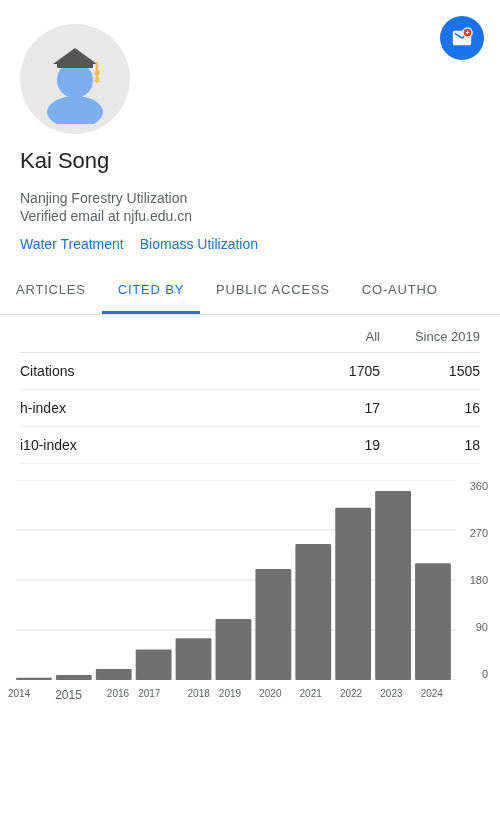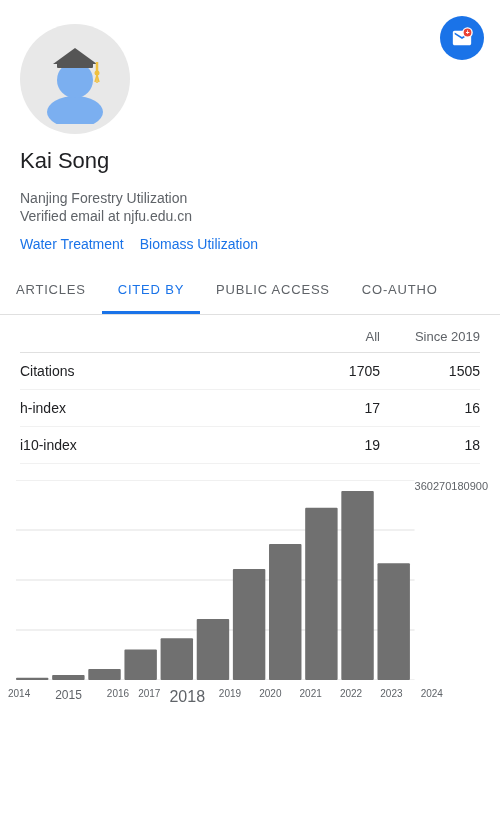--- a/index.html
+++ b/index.html
@@ -139,21 +139,21 @@
     }
 
     
     .chart-section {
       padding: 16px 8px 0 8px;
       position: relative;
     }
 
     .chart-y-axis {
       display: flex;
-      flex-direction: row;
+      flex-direction: column;
       justify-content: space-between;
       height: 200px;
       padding-bottom: 0;
       min-width: 32px;
       text-align: right;
     }
     .chart-y-label {
       font-size: 11px;
       color: #5f6368;
     }
@@ -283,21 +283,21 @@
       <span class="chart-y-label">90</span>
       <span class="chart-y-label">0</span>
     </div>
   </div>
 
   <div style="display:flex; padding-right:40px;" id="x-labels-container">
   <span style="flex: 1 1 0%; font-size: 10px; color: rgb(95, 99, 104); padding-top: 4px;">2014</span>
       <span style="flex: 1 1 0%; text-align: center; font-size: 12px; color: rgb(95, 99, 104); padding-top: 4px;">2015</span>
       <span style="flex: 1 1 0%; text-align: right; font-size: 10px; color: rgb(95, 99, 104); padding-top: 4px;">2016</span>
       <span style="flex: 1 1 0%; text-align: center; font-size: 10px; color: rgb(95, 99, 104); padding-top: 4px;">2017</span>
-      <span style="flex: 1 1 0%; text-align: left; font-size: 16px; color: rgb(95, 99, 104); padding-top: 4px;">2018</span>
+      <span style="flex: 1 1 0%; text-align: right; font-size: 10px; color: rgb(95, 99, 104); padding-top: 4px;">2018</span>
       <span style="flex: 1 1 0%; text-align: center; font-size: 10px; color: rgb(95, 99, 104); padding-top: 4px;">2019</span>
       <span style="flex: 1 1 0%; text-align: center; font-size: 10px; color: rgb(95, 99, 104); padding-top: 4px;">2020</span>
       <span style="flex: 1 1 0%; text-align: center; font-size: 10px; color: rgb(95, 99, 104); padding-top: 4px;">2021</span>
       <span style="flex: 1 1 0%; text-align: center; font-size: 10px; color: rgb(95, 99, 104); padding-top: 4px;">2022</span>
       <span style="flex: 1 1 0%; text-align: center; font-size: 10px; color: rgb(95, 99, 104); padding-top: 4px;">2023</span>
       <span style="flex: 1 1 0%; text-align: center; font-size: 10px; color: rgb(95, 99, 104); padding-top: 4px;">2024</span>
     </div>
 </div>
 
 </body></html>

